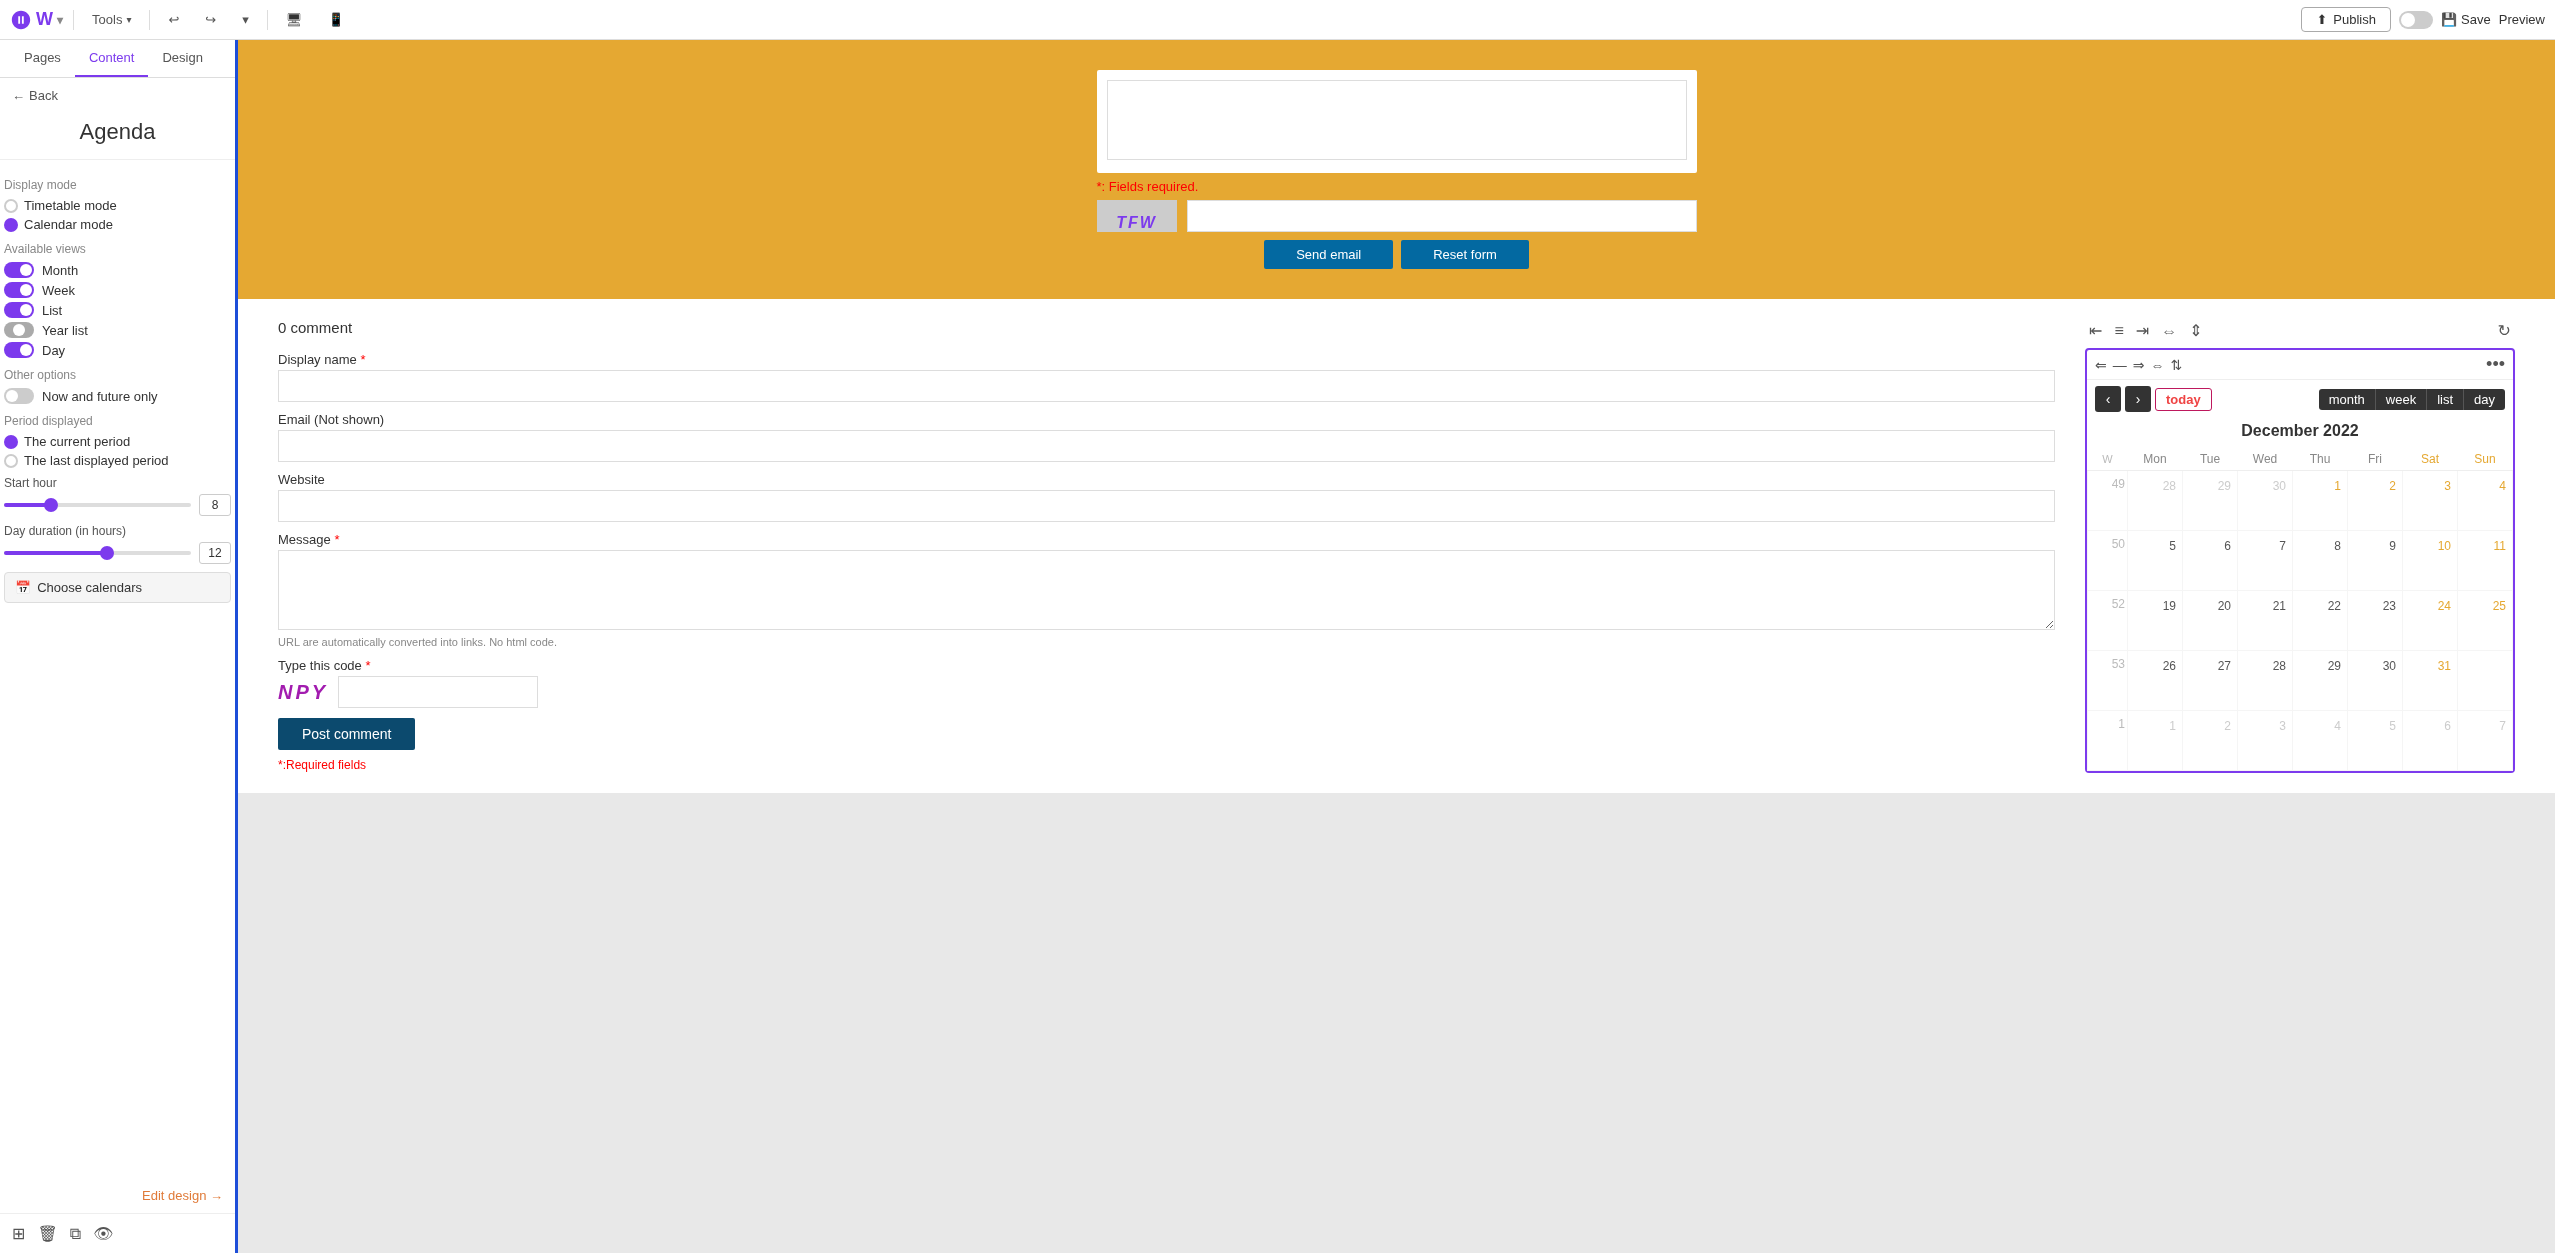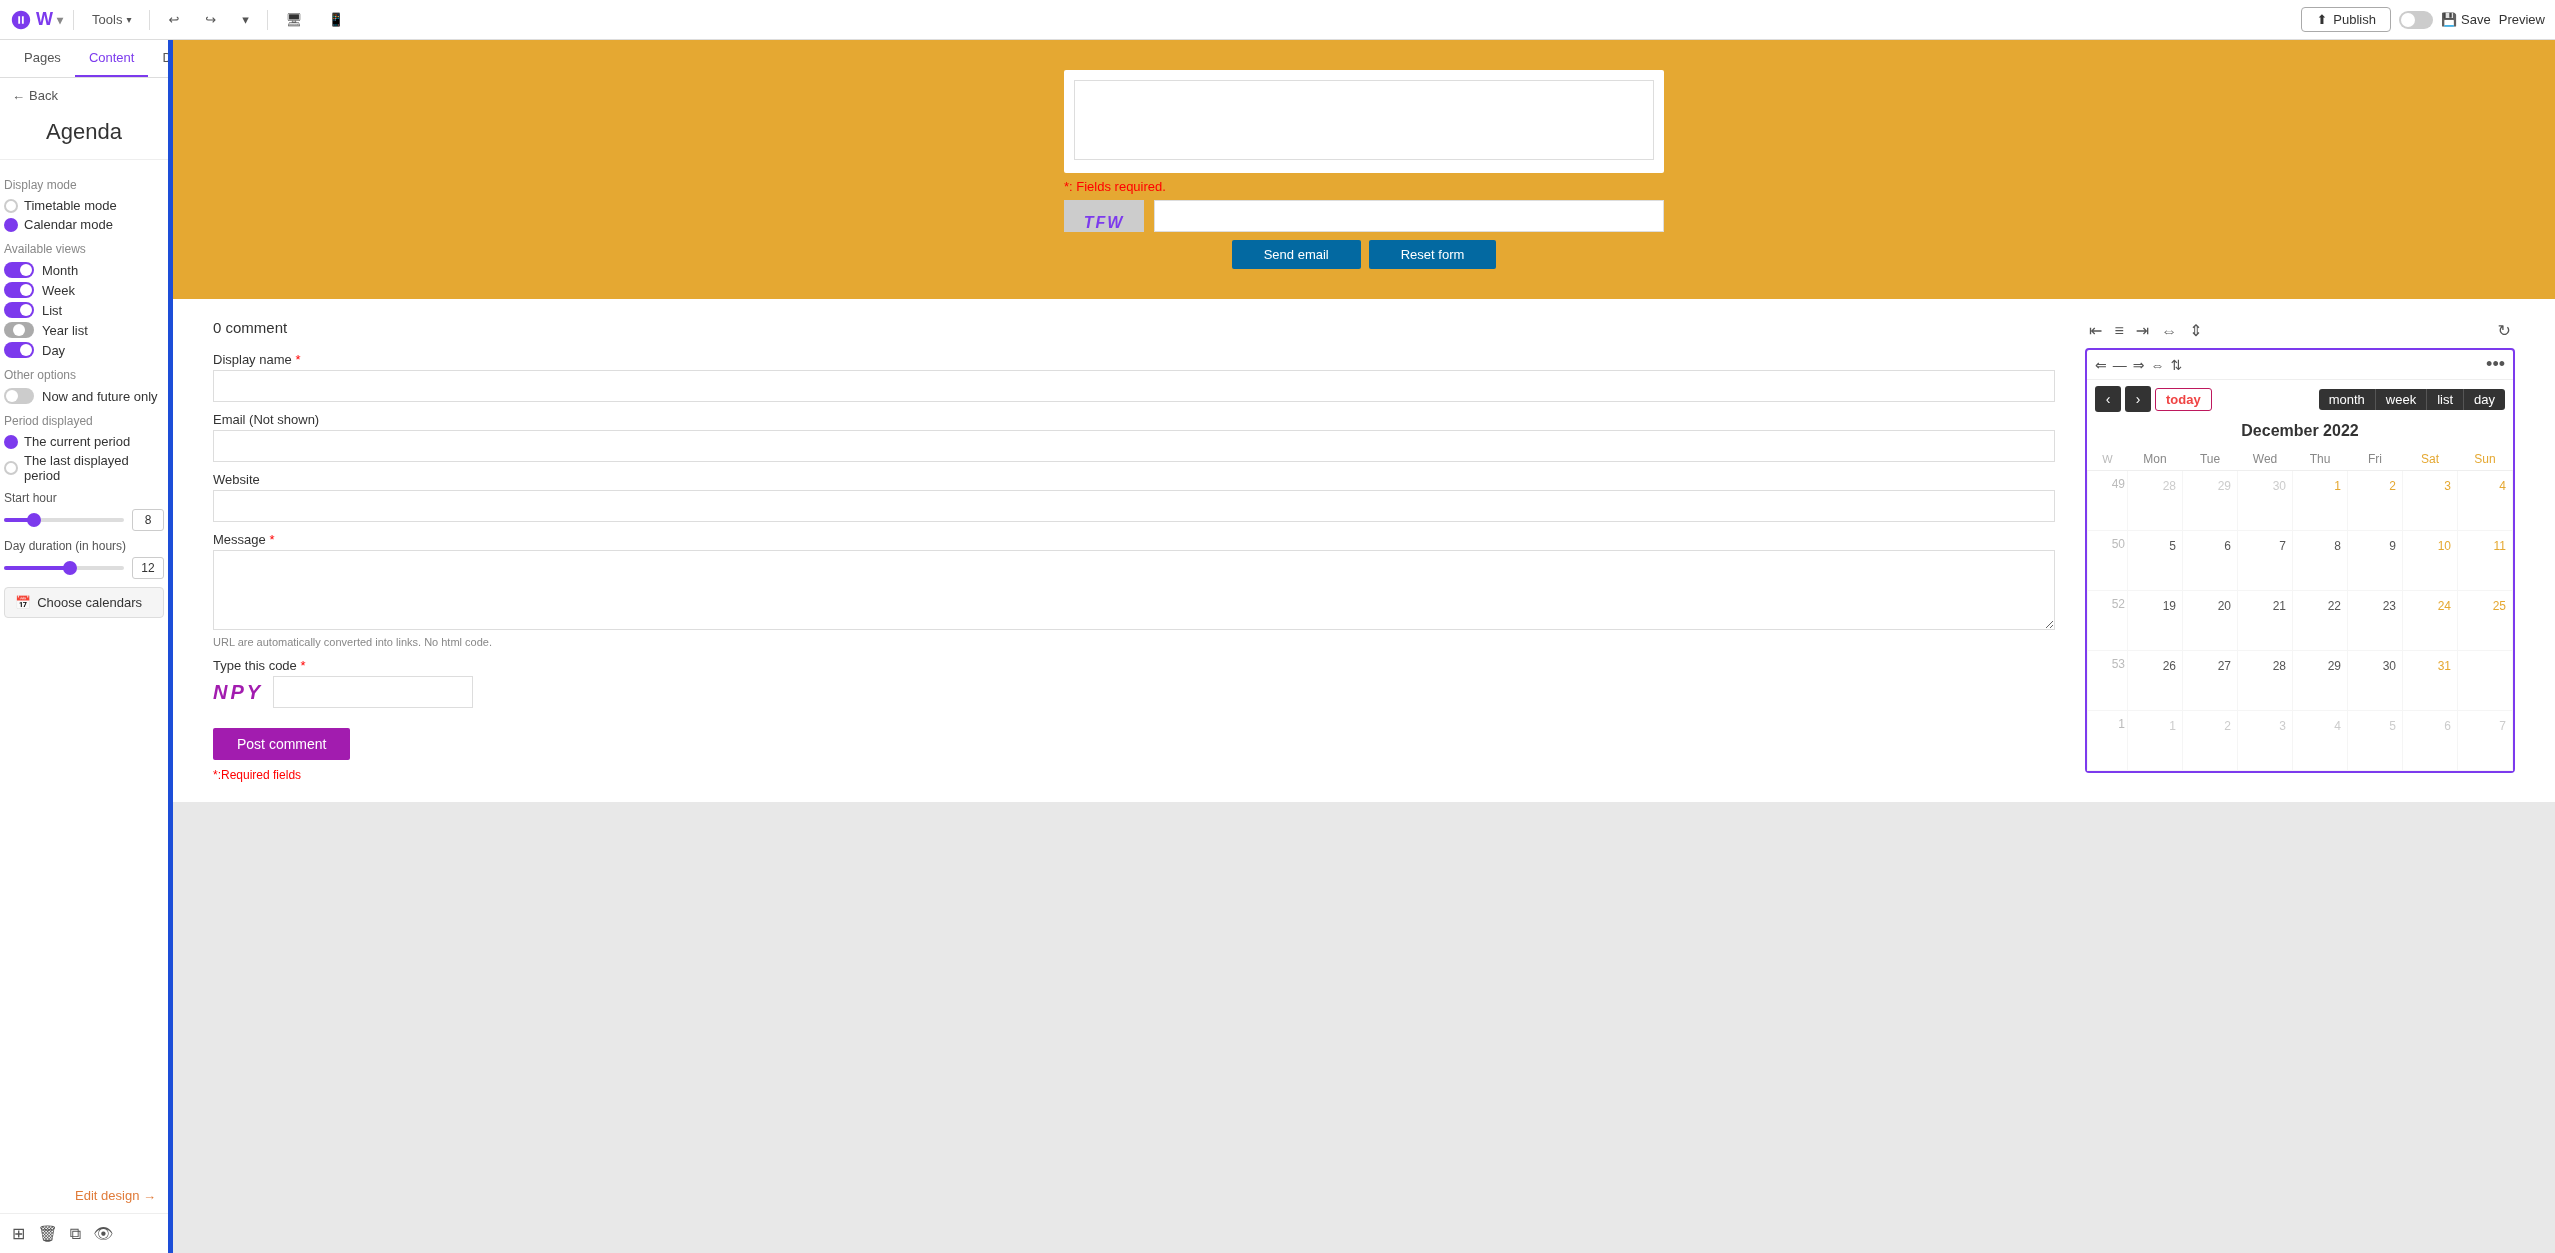--- a/index.html
+++ b/index.html
@@ -44,23 +44,23 @@
     .tabs-row {
       display: flex; align-items: center; border-bottom: 1px solid #ddd; background: #fff; padding: 0 10px;
     }
     .tab-item {
       padding: 10px 14px; cursor: pointer; font-size: 13px; color: #555; border-bottom: 2px solid transparent;
     }
     .tab-item.active { color: #7c3aed; border-bottom-color: #7c3aed; font-weight: 500; }
 
     
     .sidebar {
-      width: 173px;
+      width: 238px;
       background: #fff;
-      border-right: 5px solid #1d4ed8;
+      border-right: 3px solid #1d4ed8;
       display: flex;
       flex-direction: column;
       overflow-y: auto;
       flex-shrink: 0;
     }
     .sidebar-top {
       border-bottom: 1px solid #eee;
     }
     .back-btn {
       display: flex; align-items: center; gap: 4px; padding: 10px 12px; color: #555; cursor: pointer; font-size: 13px;
@@ -147,21 +147,21 @@
     .comment-textarea {
       width: 100%; height: 80px; border: 1px solid #ddd; padding: 4px 8px; font-size: 13px; resize: vertical;
     }
     .comment-note { font-size: 11px; color: #888; margin-top: 3px; }
     .captcha-code-row { display: flex; align-items: center; gap: 10px; }
     .captcha-code-img {
       font-style: italic; font-weight: bold; font-size: 20px; color: #a21caf; letter-spacing: 3px;
     }
     .captcha-code-input { border: 1px solid #ddd; height: 32px; width: 200px; padding: 4px 8px; font-size: 13px; }
     .post-comment-btn {
-      background: #a21caf; color: #fff; border: none; padding: 8px 24px; font-size: 14px; cursor: pointer; border-radius: 2px; margin-top: 10px;
+      background: #0c4a6e; color: #fff; border: none; padding: 8px 24px; font-size: 14px; cursor: pointer; border-radius: 2px; 
     }
     .required-note { color: red; font-size: 12px; margin-top: 8px; }
 
     
     .calendar-section { width: 430px; flex-shrink: 0; }
     .calendar-widget {
       border: 2px solid #7c3aed; border-radius: 4px; background: #fff; position: relative;
     }
     .cal-toolbar-top {
       display: flex; align-items: center; padding: 4px 8px; border-bottom: 1px solid #eee; gap: 6px;

